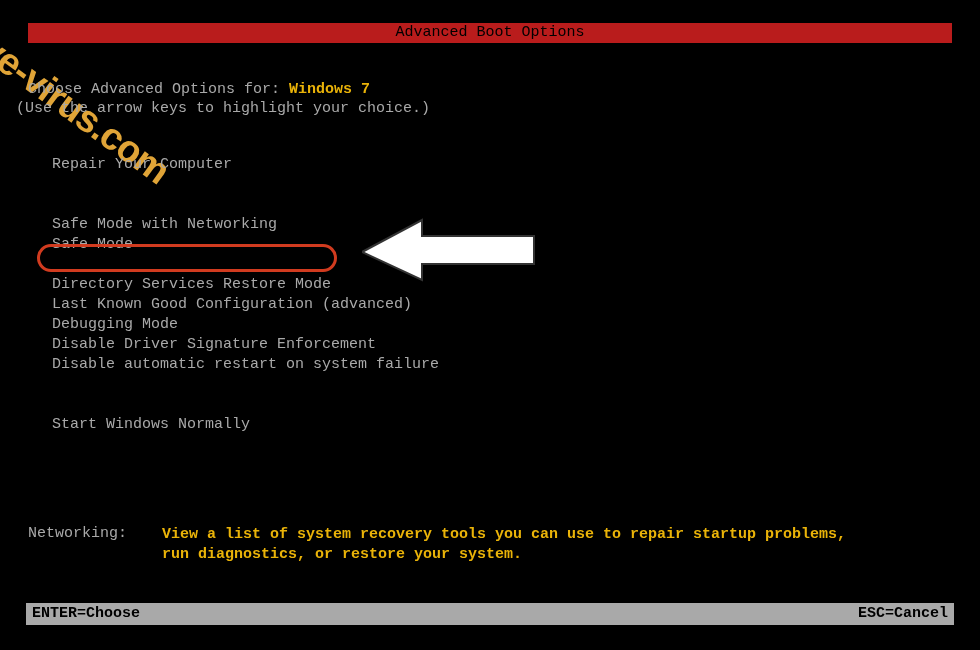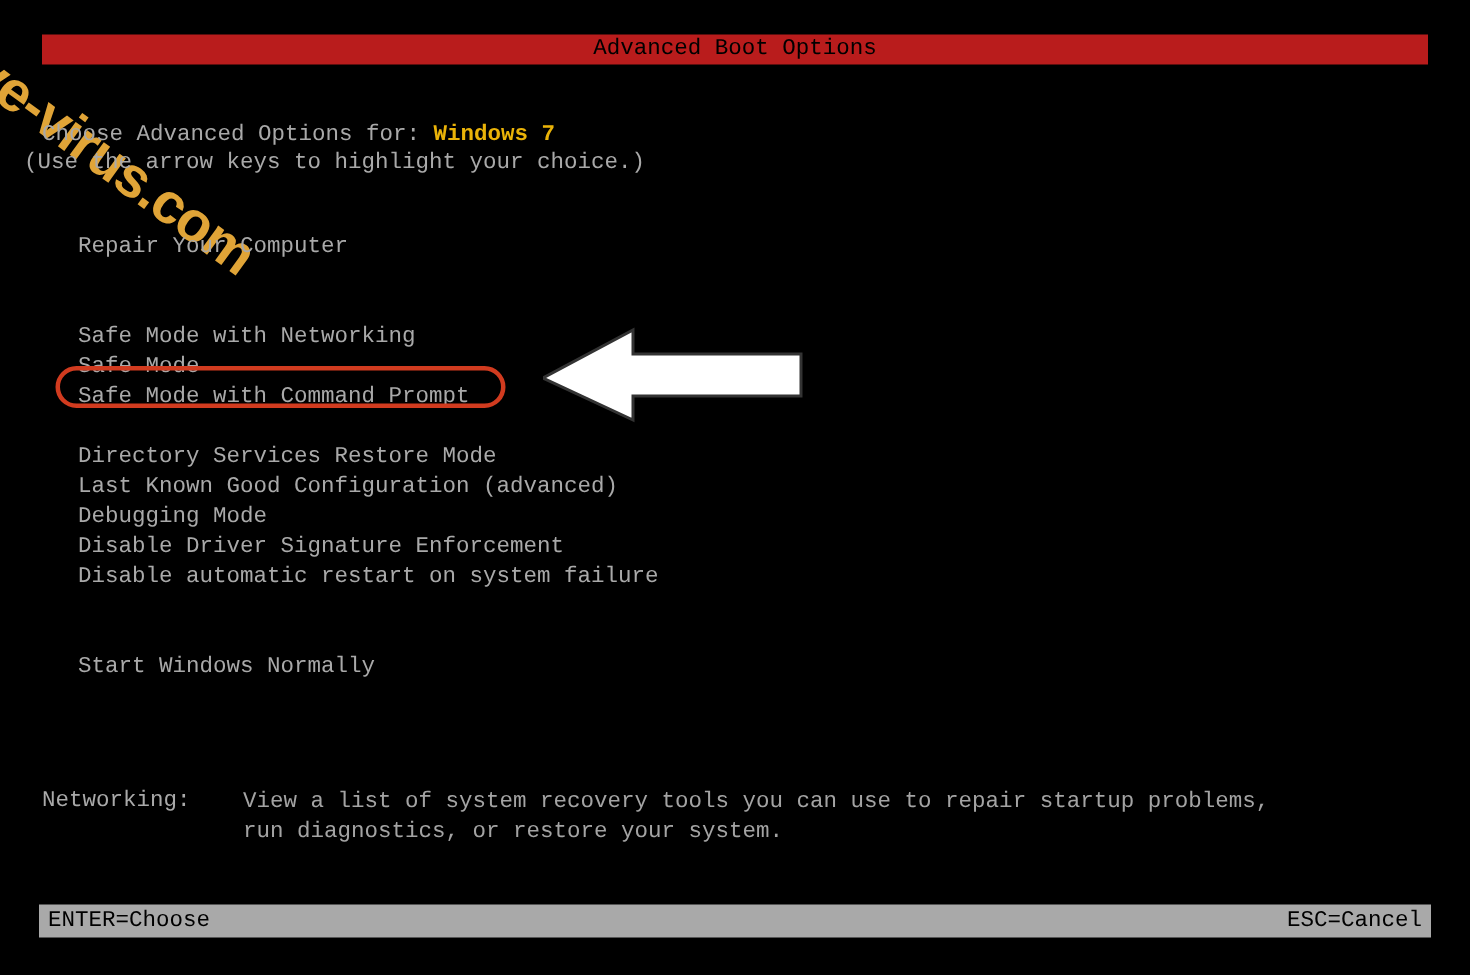--- a/index.html
+++ b/index.html
@@ -75,35 +75,35 @@
     .desc-label {
       position: absolute;
       left: 28px;
       top: 525px;
     }
     .desc-text {
       position: absolute;
       left: 162px;
       top: 525px;
       width: 720px;
-      color: #a3a3a3;
-      font-weight: normal;
+      color: #eab308;
+      font-weight: bold;
       line-height: 20px;
     }
     .footer-bar {
       position: absolute;
       bottom: 25px;
       left: 26px;
       right: 26px;
       height: 22px;
       background: #a9a9a9;
       color: #000;
       line-height: 22px;
       padding: 0 6px;
-      font-weight: normal;
+      font-weight: bold;
     }
     .footer-left {
       float: left;
     }
     .footer-right {
       float: right;
     }
     .watermark {
       position: absolute;
       top: -44px;
@@ -129,21 +129,20 @@
   <span>Choose Advanced Options for: </span><span class="bold">Windows 7</span>
 </div>
 <div class="hint-line">(Use the arrow keys to highlight your choice.)</div>
 
 <div class="menu">
   <div class="menu-item">Repair Your Computer</div>
   <div class="spacer"></div>
   <div class="spacer"></div>
   <div class="menu-item">Safe Mode with Networking</div>
   <div class="menu-item">Safe Mode</div>
-  <div class="menu-item">Safe Mode with Command Prompt</div>
   <div class="spacer"></div>
   <div class="menu-item">Directory Services Restore Mode</div>
   <div class="menu-item">Last Known Good Configuration (advanced)</div>
   <div class="menu-item">Debugging Mode</div>
   <div class="menu-item">Disable Driver Signature Enforcement</div>
   <div class="menu-item">Disable automatic restart on system failure</div>
   <div class="spacer"></div>
   <div class="spacer"></div>
   <div class="menu-item">Start Windows Normally</div>
 </div>

